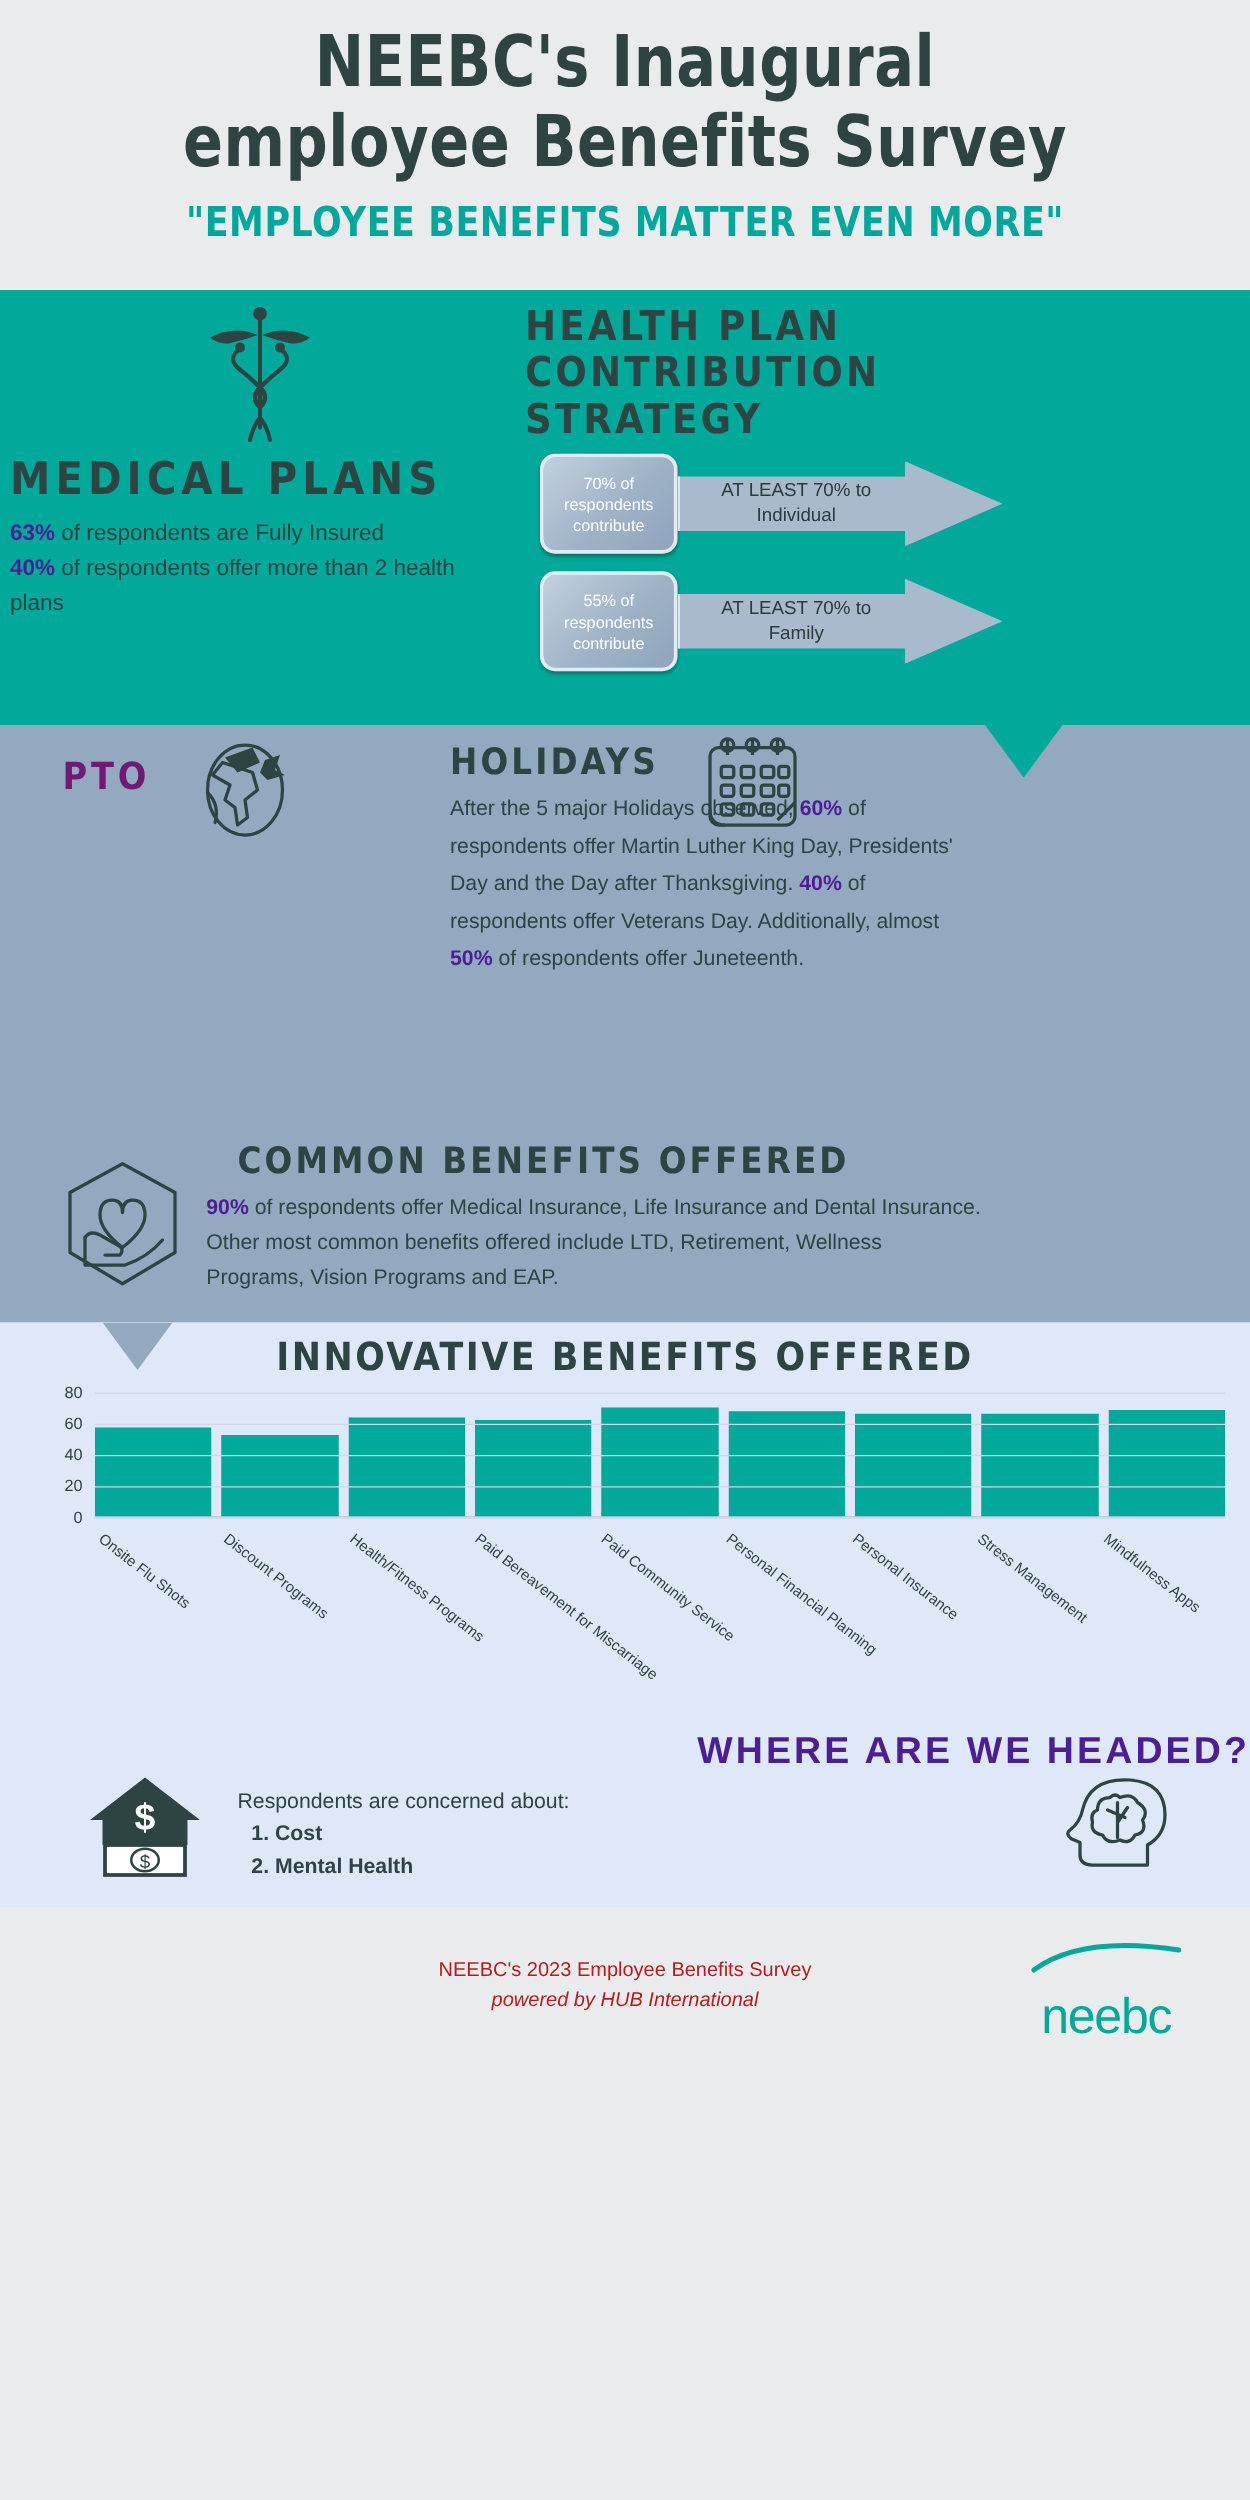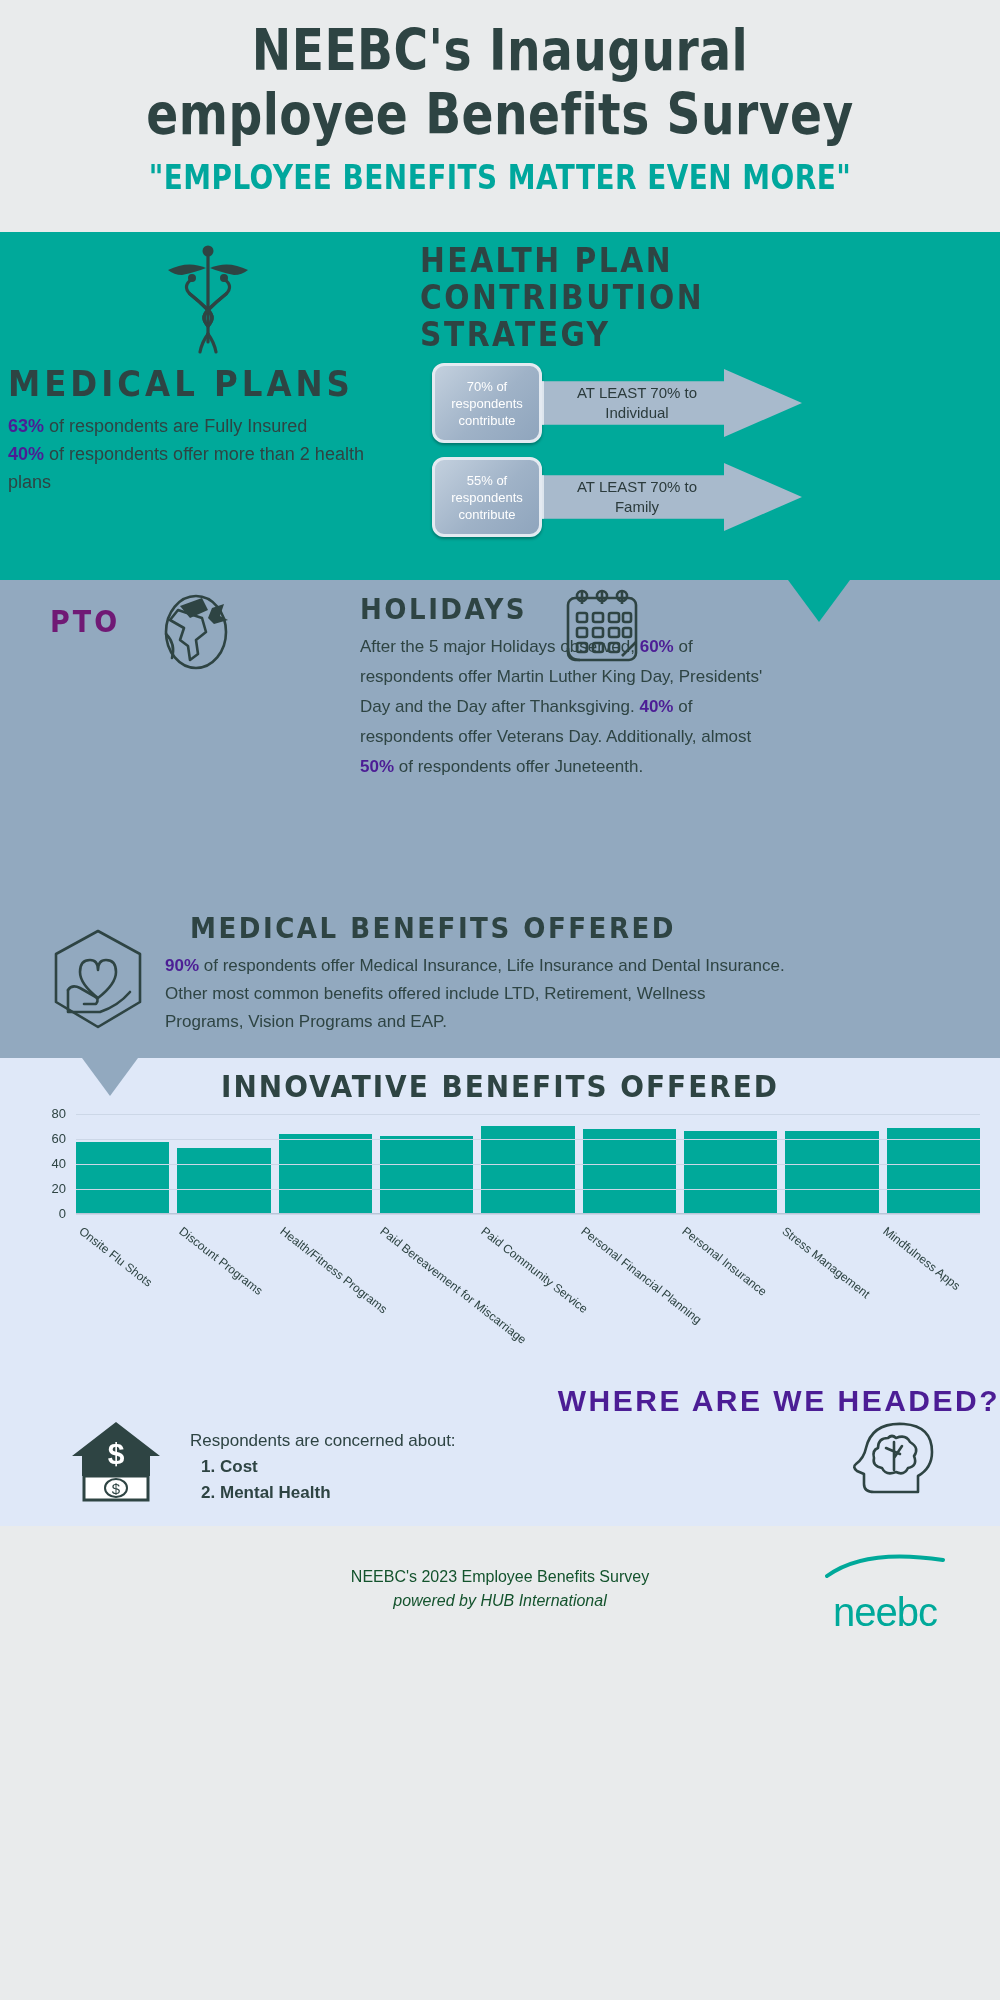--- a/index.html
+++ b/index.html
@@ -163,21 +163,21 @@
   .headed-body ol { margin-left: 30px; }
   .headed-body li { font-weight: bold; }
   .house { position: absolute; left: 68px; top: 42px; }
   .brain { position: absolute; right: 60px; top: 38px; }
 
   
   .footer {
     background: #e9ebec; height: 126px; position: relative;
     display: flex; align-items: center; justify-content: center;
   }
-  .footer-txt { text-align: center; font-size: 16px; line-height: 24px; color: #14532d; }
+  .footer-txt { text-align: center; font-size: 16px; line-height: 24px; color: #b91c1c; }
   .footer-txt .it { font-style: italic; }
   .logo { position: absolute; right: 55px; top: 28px; text-align: center; }
   .logo-word {
     font-family: "Liberation Sans", sans-serif;
     font-size: 40px; color: #00a99a; letter-spacing: -1px; line-height: 40px;
   }
 </style>
 </head>
 <body>
 
@@ -285,21 +285,21 @@
           <rect x="49" y="42" width="10" height="9" rx="2"></rect>
           <rect x="63" y="42" width="8" height="9" rx="2"></rect>
           <rect x="17" y="57" width="10" height="9" rx="2"></rect>
           <rect x="33" y="57" width="10" height="9" rx="2"></rect>
           <rect x="49" y="57" width="10" height="9" rx="2"></rect>
           <path d="M76 56 L62 70"></path>
         </g>
       </svg>
     </div>
 
-    <div class="section-head cb-head">MEDICAL BENEFITS OFFERED</div>
+    <div class="section-head cb-head">COMMON BENEFITS OFFERED</div>
     <div class="hand-icon">
       <svg width="100" height="104" viewBox="0 0 100 104">
         <g stroke="#2e4443" stroke-width="2.6" fill="none" stroke-linejoin="round" stroke-linecap="round">
           <path d="M50 3 L92 26 L92 74 L50 99 L8 74 L8 26 Z"></path>
           <path d="M32 44 Q32 32 42 32 Q50 32 50 42 Q50 32 58 32 Q68 32 68 44 Q68 56 50 70 Q32 56 32 44 Z"></path>
           <path d="M20 62 Q24 56 32 60 L46 68 Q52 71 48 76 L36 76"></path>
           <path d="M20 62 L20 84 L52 84 Q70 78 82 64"></path>
         </g>
       </svg>
     </div>

